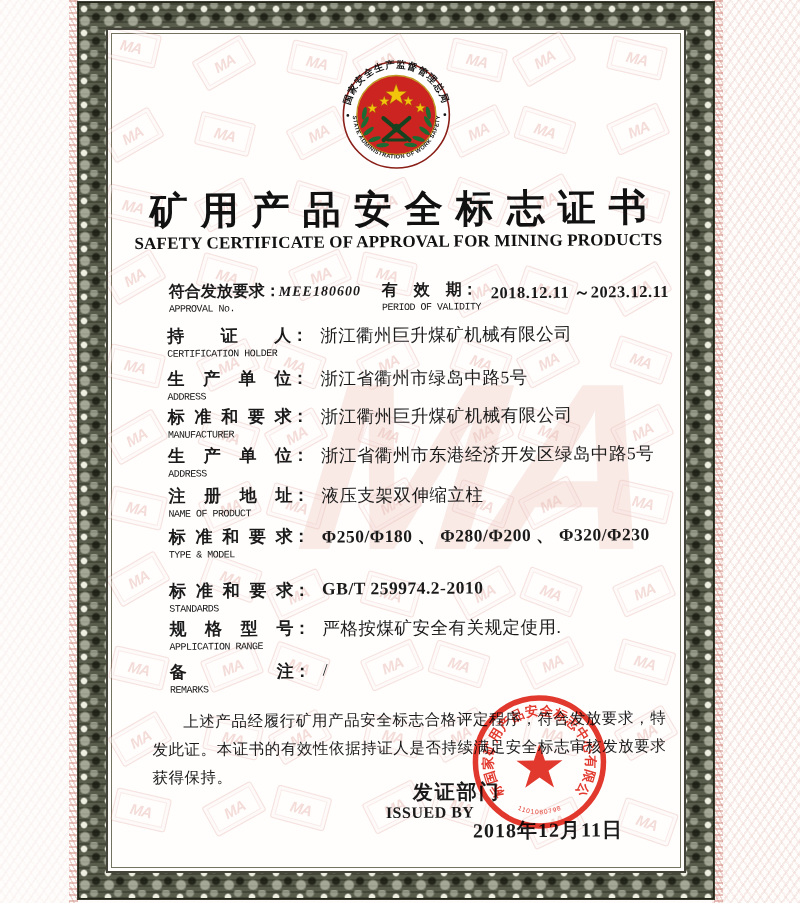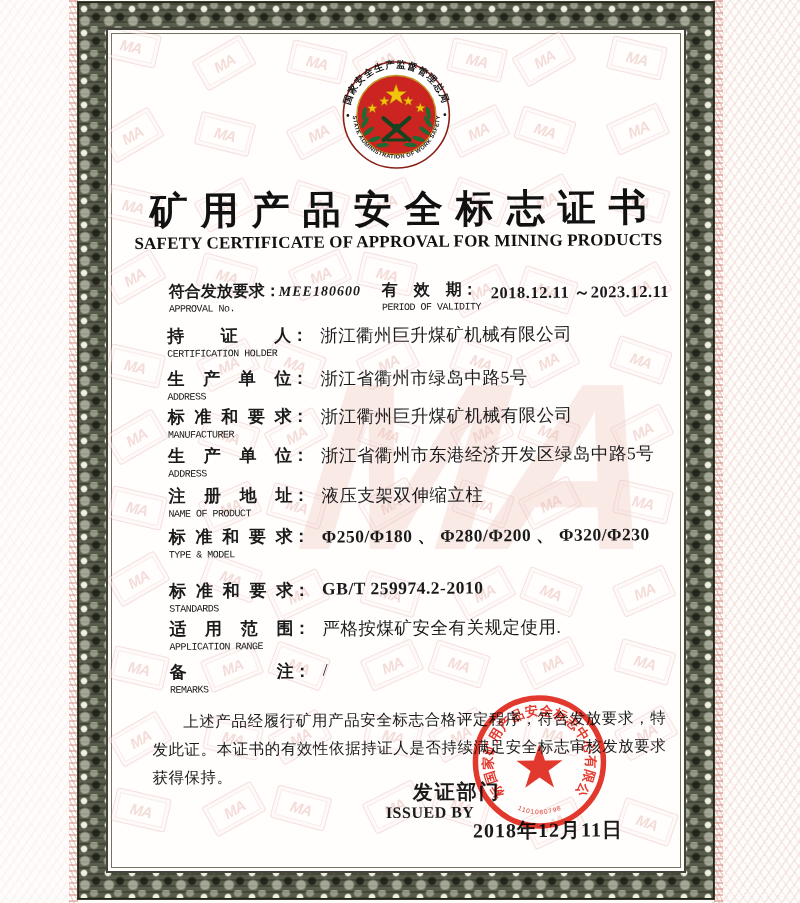--- a/index.html
+++ b/index.html
@@ -414,21 +414,21 @@
       <span class="lbl"><span class="zh-just">标准和要求</span><span class="colon">：</span>
       <div class="cap">TYPE &amp; MODEL</div></span>
       <span class="val" style="font-weight:bold">Φ250/Φ180 、 Φ280/Φ200 、 Φ320/Φ230</span>
     </div>
     <div class="row" style="top:578px">
       <span class="lbl"><span class="zh-just">标准和要求</span><span class="colon">：</span>
       <div class="cap">STANDARDS</div></span>
       <span class="val" style="font-weight:bold">GB/T 259974.2-2010</span>
     </div>
     <div class="row" style="top:616px">
-      <span class="lbl"><span class="zh-just">适用范围</span><span class="colon">：</span>
+      <span class="lbl"><span class="zh-just">规格型号</span><span class="colon">：</span>
       <div class="cap">APPLICATION RANGE</div></span>
       <span class="val">严格按煤矿安全有关规定使用.</span>
     </div>
     <div class="row" style="top:659px">
       <span class="lbl"><span class="zh-just">备注</span><span class="colon">：</span>
       <div class="cap">REMARKS</div></span>
       <span class="val">/</span>
     </div>
 
     <div class="decl">上述产品经履行矿用产品安全标志合格评定程序，符合发放要求，特发此证。本证书的有效性依据持证人是否持续满足安全标志审核发放要求获得保持。</div>

